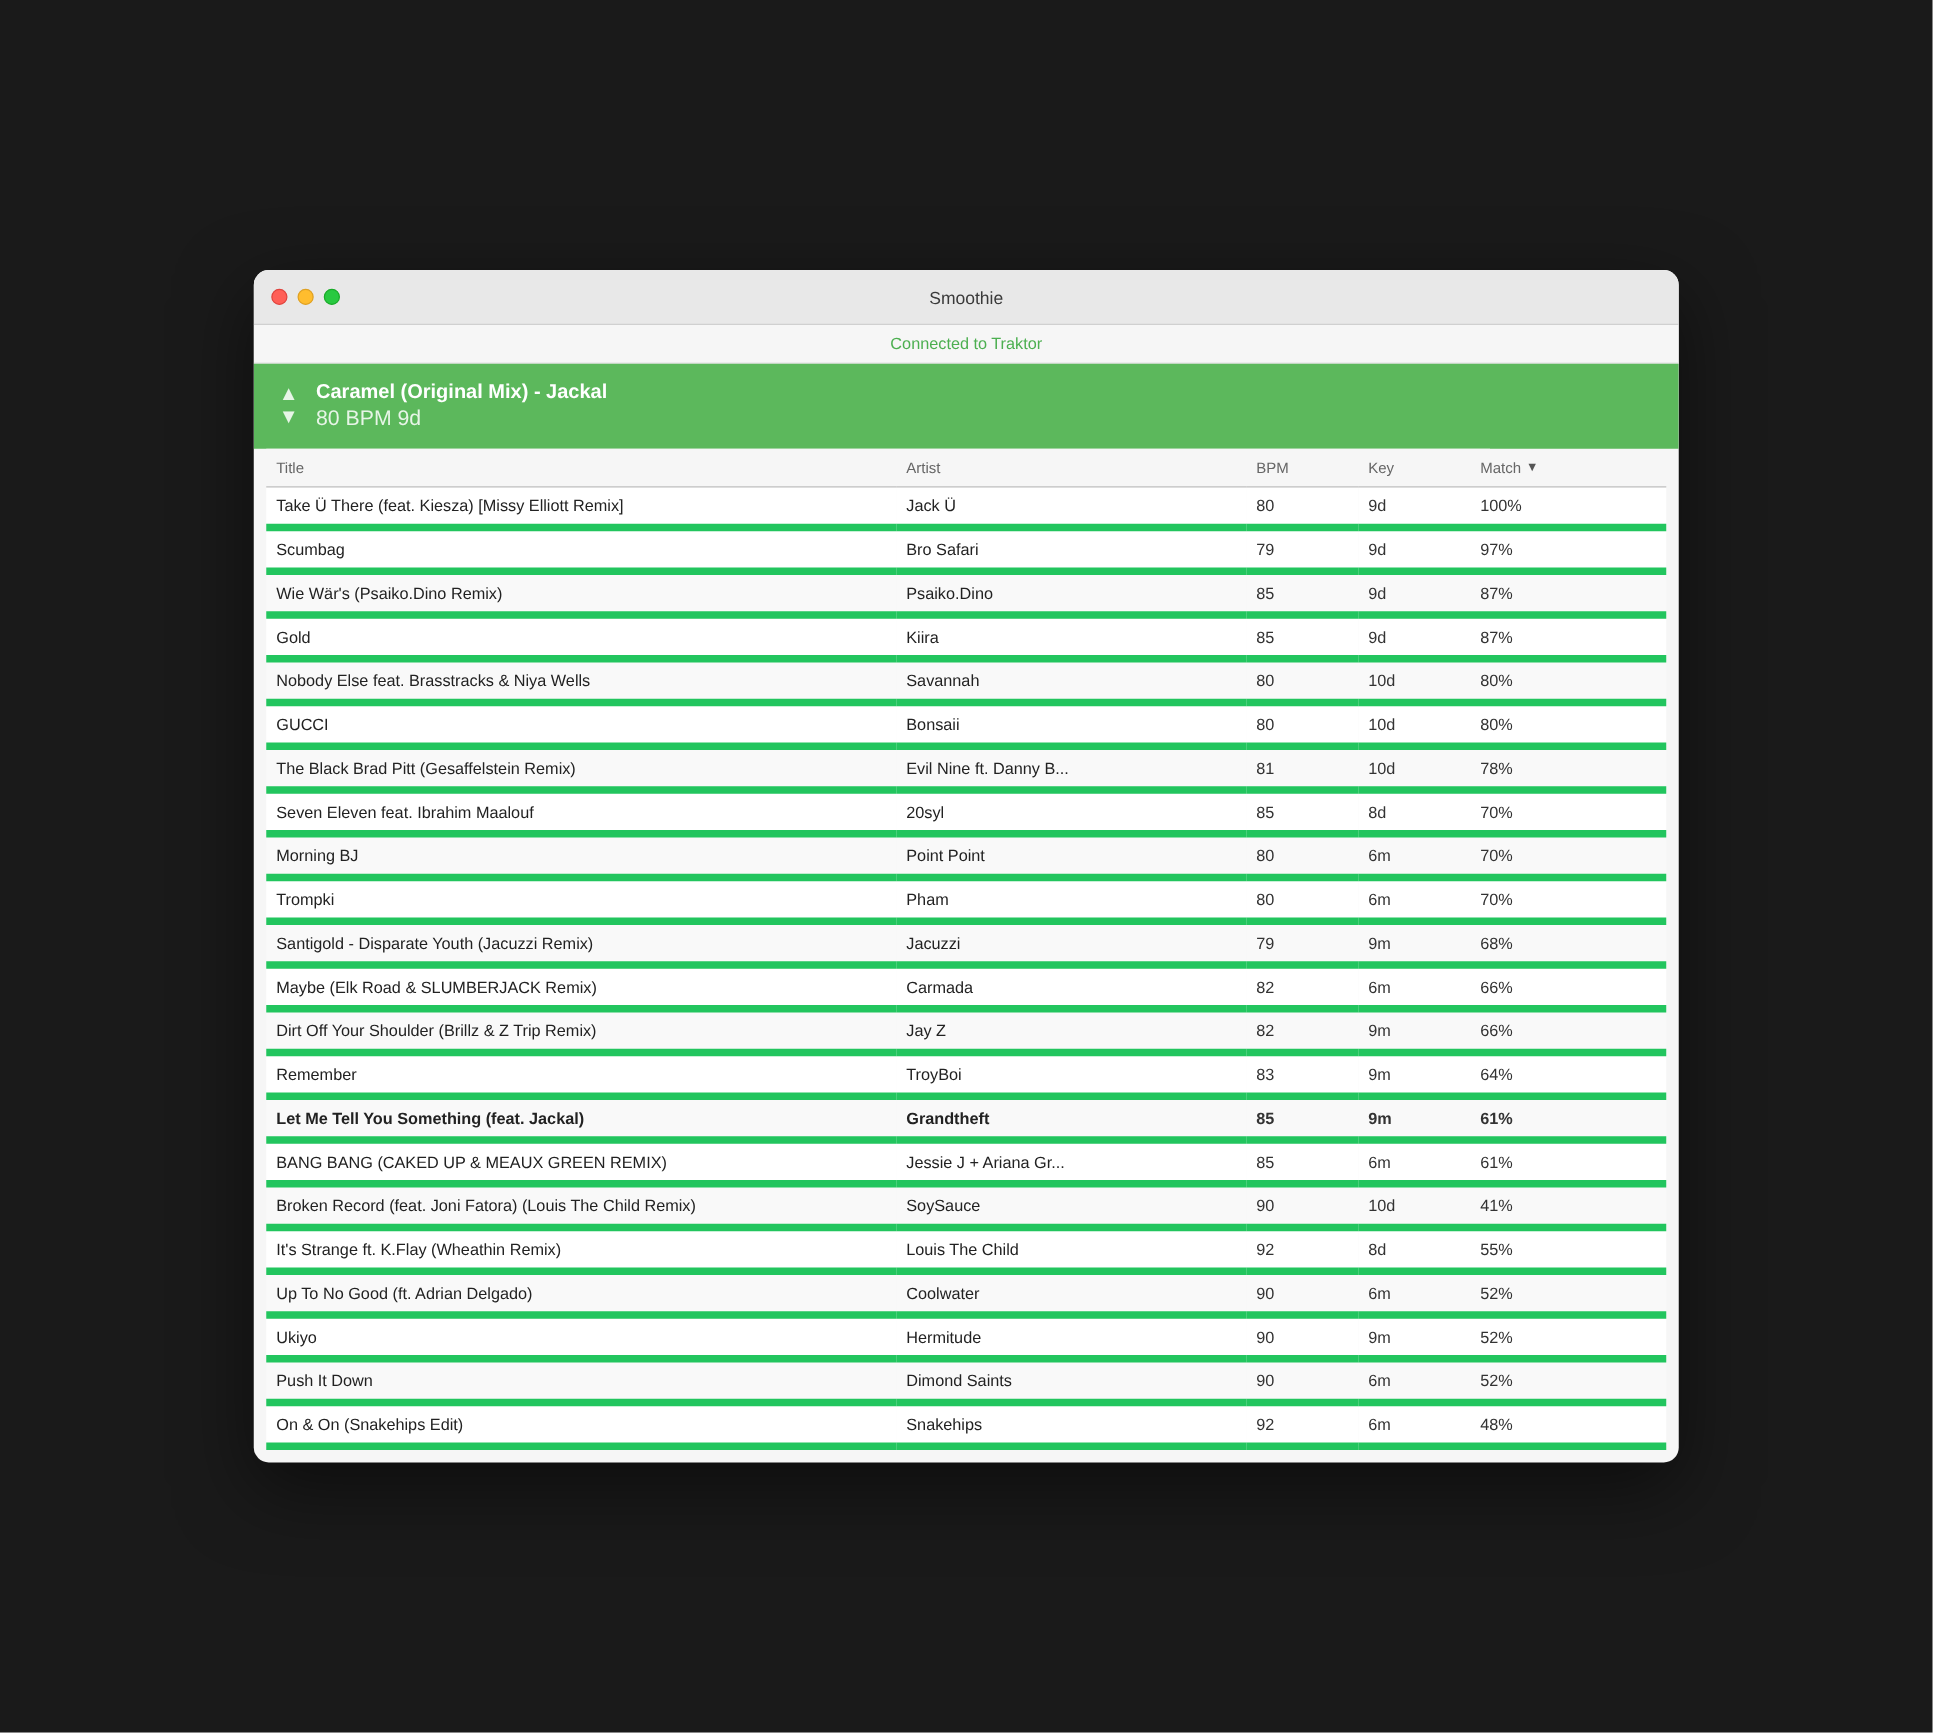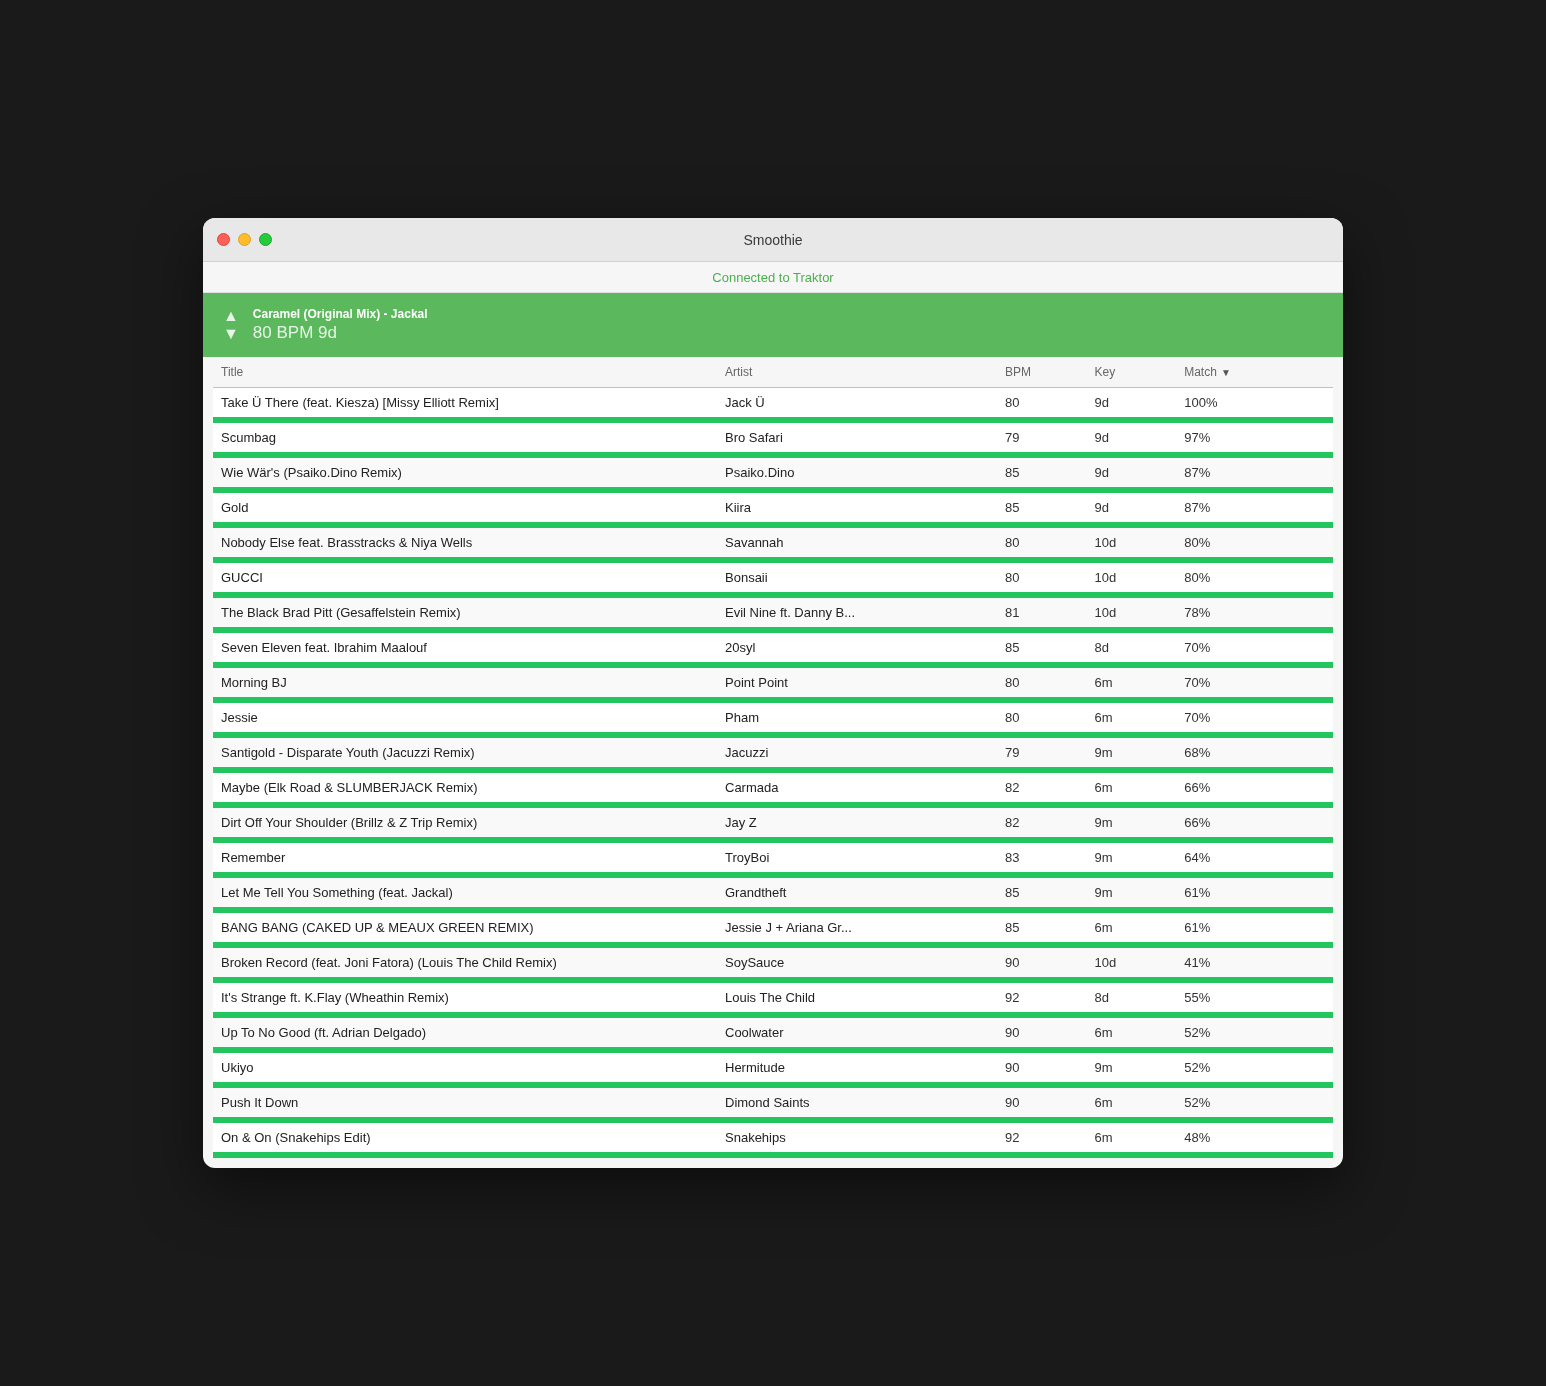--- a/index.html
+++ b/index.html
@@ -71,21 +71,21 @@
       flex-direction: column;
       gap: 2px;
     }
     .arrow-up, .arrow-down {
       font-size: 16px;
       color: rgba(255,255,255,0.85);
       line-height: 1;
     }
     .now-playing-info {}
     .now-playing-title {
-      font-size: 12px;
+      font-size: 16px;
       font-weight: 700;
       color: #fff;
     }
     .now-playing-meta {
       font-size: 17px;
       color: rgba(255,255,255,0.85);
       margin-top: 2px;
     }
     .table-container {
       padding: 0 10px 10px 10px;
@@ -234,21 +234,21 @@
       <td class="col-match">70%</td>
     </tr>
           <tr style="background: rgb(249, 249, 249);">
       <td class="col-title">Morning BJ</td>
       <td class="col-artist">Point Point</td>
       <td class="col-bpm">80</td>
       <td class="col-key">6m</td>
       <td class="col-match">70%</td>
     </tr>
           <tr style="background: rgb(255, 255, 255);">
-      <td class="col-title">Jessie</td>
+      <td class="col-title">Trompki</td>
       <td class="col-artist">Pham</td>
       <td class="col-bpm">80</td>
       <td class="col-key">6m</td>
       <td class="col-match">70%</td>
     </tr>
           <tr style="background: rgb(249, 249, 249);">
       <td class="col-title">Santigold - Disparate Youth (Jacuzzi Remix)</td>
       <td class="col-artist">Jacuzzi</td>
       <td class="col-bpm">79</td>
       <td class="col-key">9m</td>
@@ -268,21 +268,21 @@
       <td class="col-key">9m</td>
       <td class="col-match">66%</td>
     </tr>
           <tr style="background: rgb(255, 255, 255);">
       <td class="col-title">Remember</td>
       <td class="col-artist">TroyBoi</td>
       <td class="col-bpm">83</td>
       <td class="col-key">9m</td>
       <td class="col-match">64%</td>
     </tr>
-          <tr style="background: rgb(249, 249, 249);">
+          <tr style="background: rgb(249, 249, 249); font-weight: bold;">
       <td class="col-title">Let Me Tell You Something (feat. Jackal)</td>
       <td class="col-artist">Grandtheft</td>
       <td class="col-bpm">85</td>
       <td class="col-key">9m</td>
       <td class="col-match">61%</td>
     </tr>
           <tr style="background: rgb(255, 255, 255); margin-left: 46px;">
       <td class="col-title">BANG BANG (CAKED UP &amp; MEAUX GREEN REMIX)</td>
       <td class="col-artist">Jessie J + Ariana Gr...</td>
       <td class="col-bpm">85</td>

